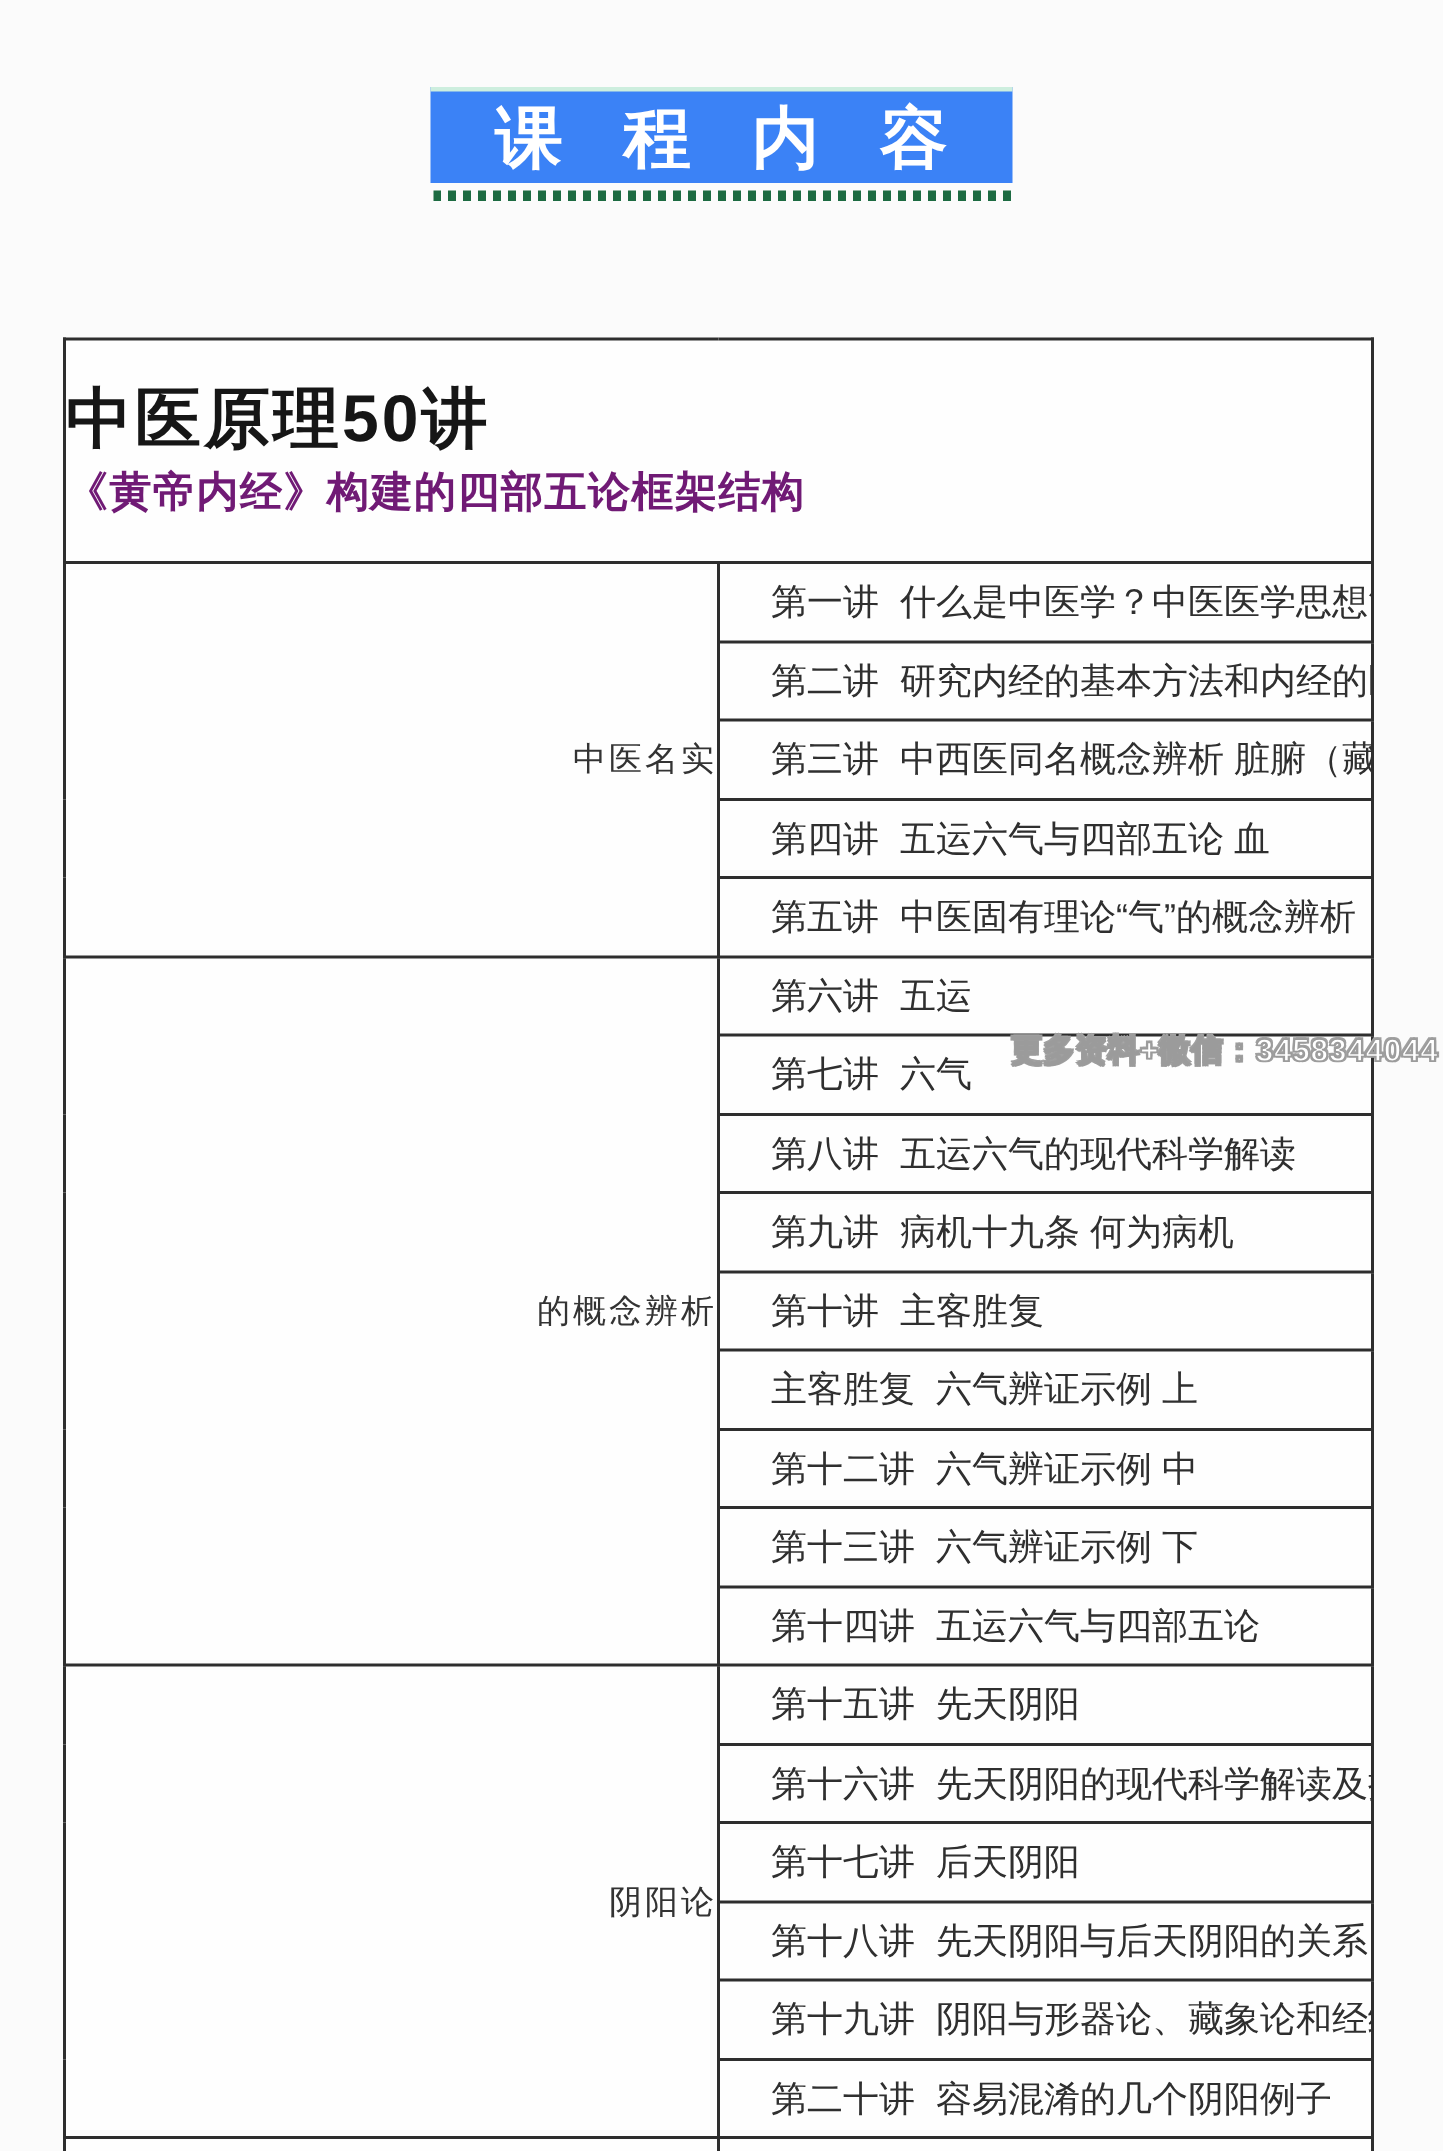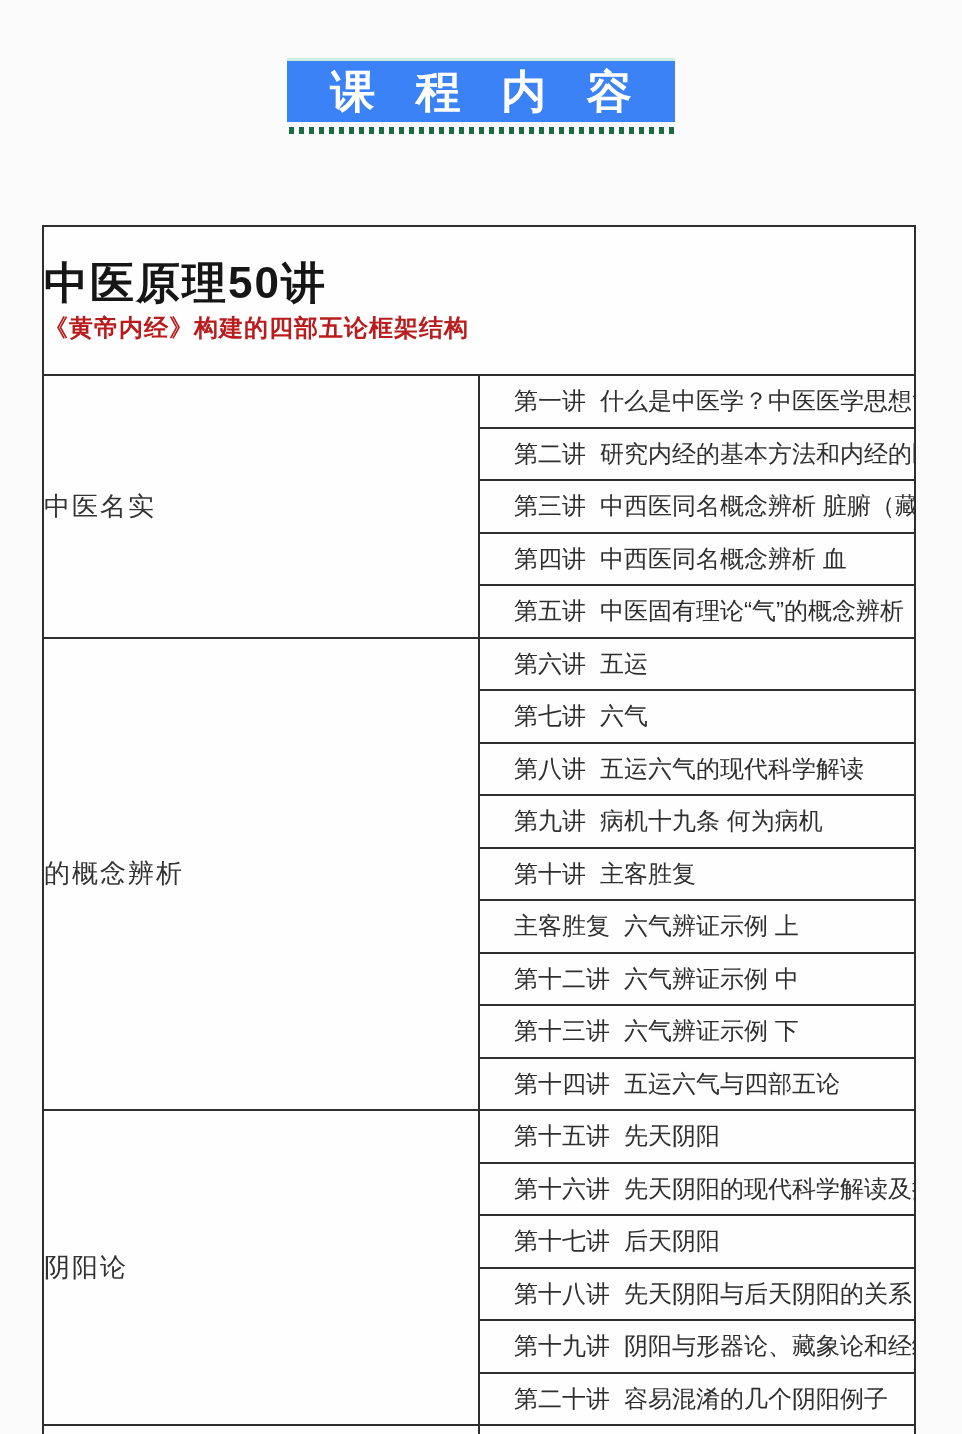--- a/index.html
+++ b/index.html
@@ -57,32 +57,32 @@
     vertical-align: middle;
   }
   .table-title {
     font-size: 44px;
     font-weight: bold;
     color: #161616;
     line-height: 1.15;
     letter-spacing: 2px;
   }
   .table-subtitle {
-    font-size: 24px;
-    font-weight: bold;
-    color: #b91c1c;
+    font-size: 28px;
+    font-weight: bold;
+    color: #701a75;
     line-height: 1.3;
     letter-spacing: 1px;
     margin-top: 4px;
   }
   td.cat-cell {
     width: 186px;
-    text-align: left;
+    text-align: right;
     vertical-align: middle;
-    font-size: 26px;
+    font-size: 22px;
     color: #333333;
     letter-spacing: 2px;
   }
   td.lecture-cell {
     height: 52.5px;
     vertical-align: middle;
     padding-left: 34px;
     font-size: 24px;
     color: #2f2f2f;
     white-space: nowrap;
@@ -131,21 +131,21 @@
         <td class="cat-cell" rowspan="5">中医名实</td>
         <td class="lecture-cell"><span class="lec-no">第一讲</span><span>什么是中医学？中医医学思想简史</span></td>
       </tr>
       <tr>
         <td class="lecture-cell"><span class="lec-no">第二讲</span><span>研究内经的基本方法和内经的医学研究方法</span></td>
       </tr>
       <tr>
         <td class="lecture-cell"><span class="lec-no">第三讲</span><span>中西医同名概念辨析 脏腑（藏府）器官 奇恒之府</span></td>
       </tr>
       <tr>
-        <td class="lecture-cell"><span class="lec-no">第四讲</span><span>中西医同名概念辨析 血</span></td>
+        <td class="lecture-cell"><span class="lec-no">第四讲</span><span>五运六气与四部五论 血</span></td>
       </tr>
       <tr>
         <td class="lecture-cell"><span class="lec-no">第五讲</span><span>中医固有理论“气”的概念辨析</span></td>
       </tr>
       <tr>
         <td class="cat-cell" rowspan="9">的概念辨析</td>
         <td class="lecture-cell"><span class="lec-no">第六讲</span><span>五运</span></td>
       </tr>
       <tr>
         <td class="lecture-cell"><span class="lec-no">第七讲</span><span>六气</span></td>
@@ -191,13 +191,14 @@
         <td class="lecture-cell"><span class="lec-no">第二十讲</span><span>容易混淆的几个阴阳例子</span></td>
       </tr>
       <tr class="partial-row">
         <td class="cat-cell"></td>
         <td class="lecture-cell"></td>
       </tr>
     </tbody>
 </table>
 
 <div class="watermark">
+  <div>更多资料+微信：3458344044</div>
 </div>
 
 </body></html>

